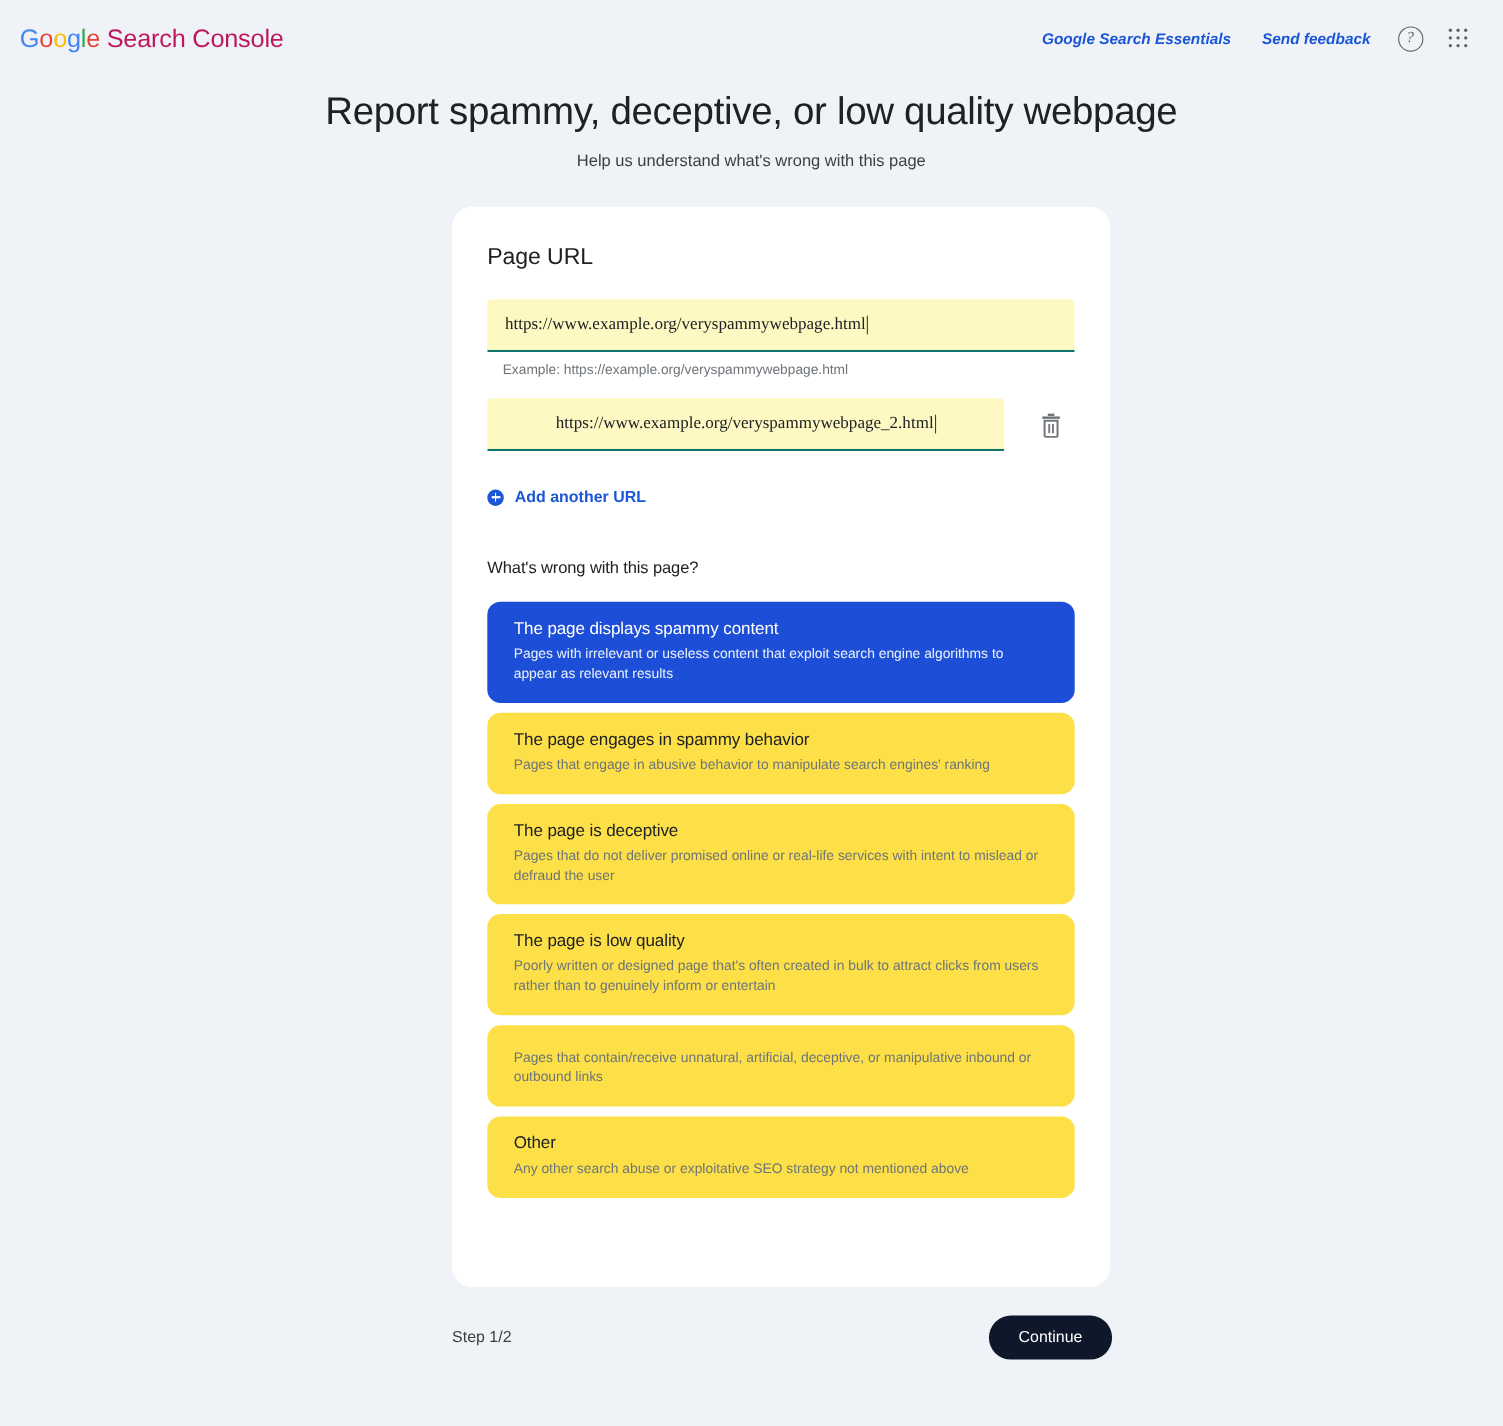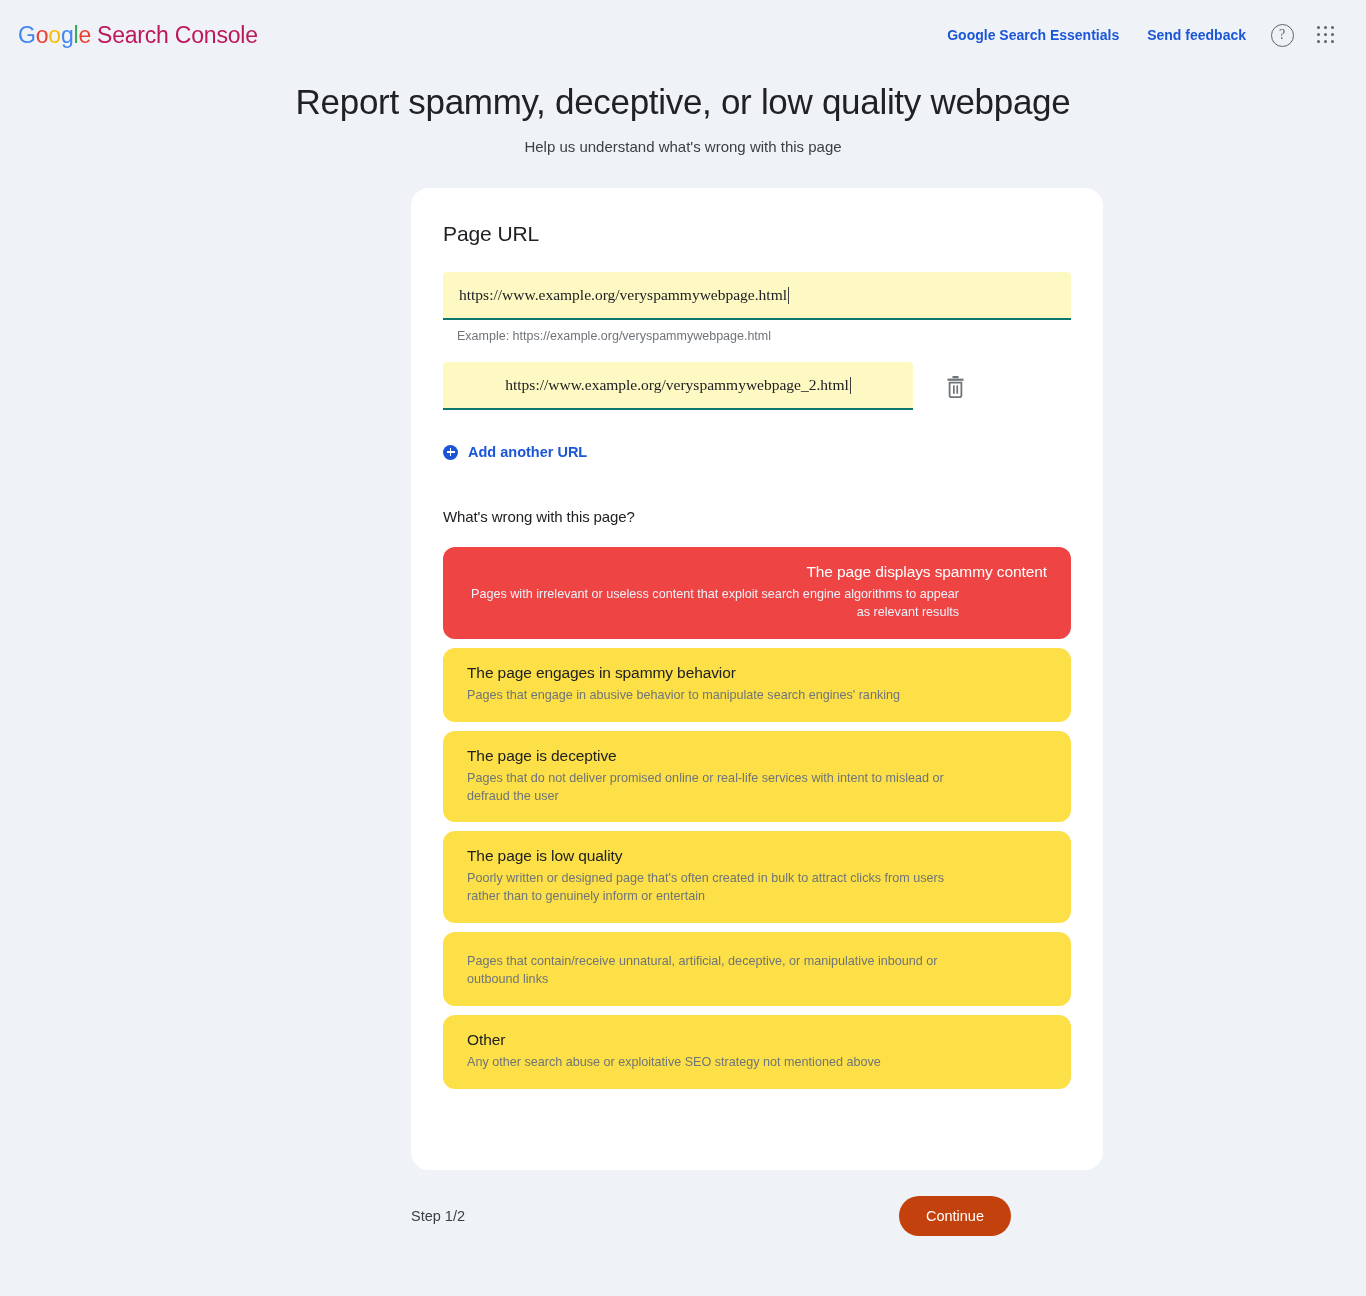--- a/index.html
+++ b/index.html
@@ -33,20 +33,21 @@
   .c-red    { color: #ea4335; }
   .c-yellow { color: #fbbc05; }
   .c-green  { color: #34a853; }
   .brand .console-word { color: #be185d; margin-left: 6px; }
 
   .topbar-right {
     margin-left: auto;
     display: flex;
     align-items: center;
     gap: 0px;
+    font-style: italic;
   }
   .top-link {
     color: #1a56d6;
     font-size: 14px;
     font-weight: bold;
     text-decoration: none;
     padding: 8px 14px;
     white-space: nowrap;
   }
   .icon-btn {
@@ -95,21 +96,21 @@
     font-size: 15px;
     color: #3c4043;
     margin-top: 16px;
   }
 
   
   .card {
     position: absolute;
     left: 411px;
     top: 188px;
-    width: 692px;
+    width: 598px;
     height: 982px;
     background: #ffffff;
     border-radius: 18px;
     padding: 34px 32px 0 32px;
   }
 
   .section-head {
     font-size: 21px;
     color: #202124;
     font-weight: normal;
@@ -193,21 +194,21 @@
     color: #202124;
     letter-spacing: -0.1px;
   }
 
   .options { margin-top: 22px; display: flex; flex-direction: column; gap: 9px; }
   .option {
     background: #fde047;
     border-radius: 12px;
     padding: 16px 24px 17px 24px;
   }
-  .option.selected { background: #ef4444; text-align: right; }
+  .option.selected { background: #1d4ed8; }
   .option .opt-title {
     font-size: 15.5px;
     color: #202124;
     font-weight: normal;
     letter-spacing: -0.1px;
   }
   .option .opt-desc {
     font-size: 12.6px;
     color: #6f7479;
     margin-top: 5px;
@@ -222,21 +223,21 @@
     position: absolute;
     left: 411px;
     top: 1196px;
     width: 600px;
     display: flex;
     align-items: center;
   }
   .step-text { font-size: 14.5px; color: #3c4043; }
   .continue-btn {
     margin-left: auto;
-    background: #c2410c;
+    background: #0f172a;
     color: #ffffff;
     font-size: 14.5px;
     padding: 12px 27px;
     border: none;
     border-radius: 22px;
     font-family: "Liberation Sans", sans-serif;
     cursor: pointer;
   }
 </style>
 </head>

